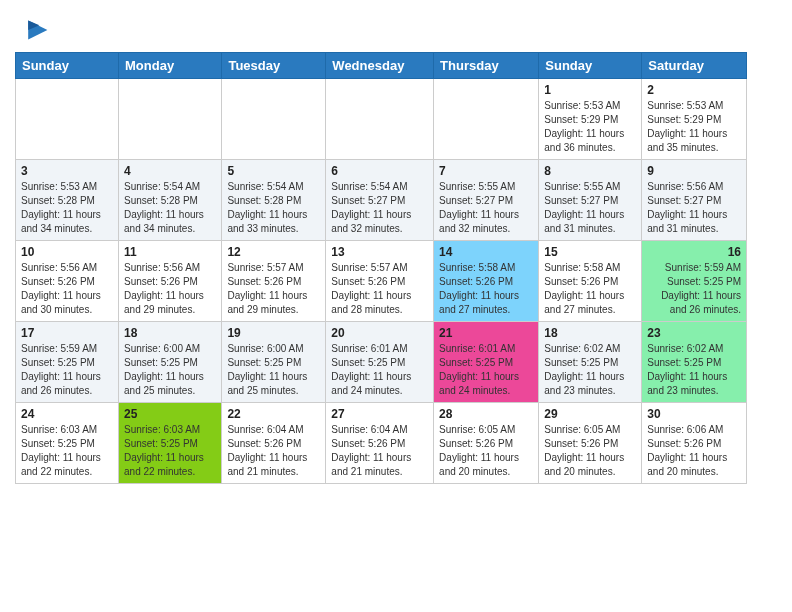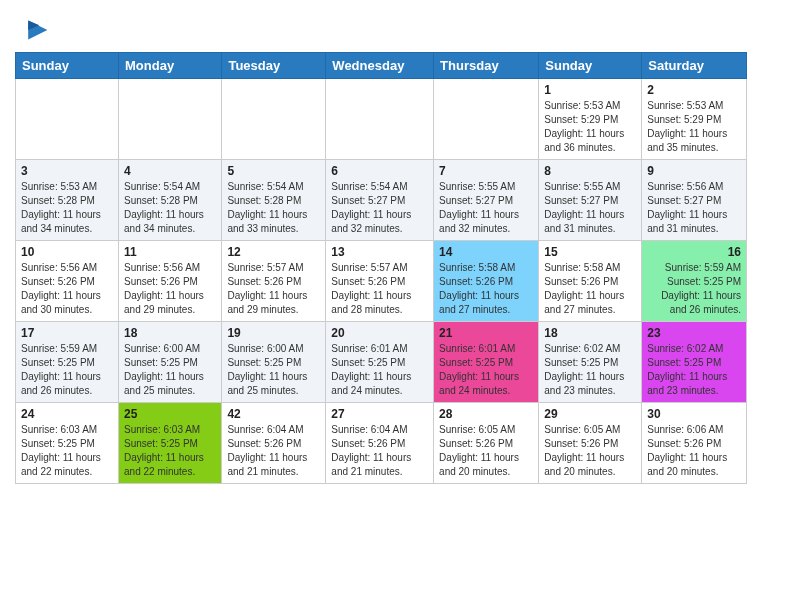--- a/index.html
+++ b/index.html
@@ -265,42 +265,42 @@
             <div class="day-info" style="white-space: pre-line;">Sunrise: 6:01 AM
 Sunset: 5:25 PM
 Daylight: 11 hours and 24 minutes.</div>
           </td>
           <td style="background: rgb(240, 244, 248);">
             <span class="day-num">18</span>
             <div class="day-info" style="white-space: pre-line;">Sunrise: 6:02 AM
 Sunset: 5:25 PM
 Daylight: 11 hours and 23 minutes.</div>
           </td>
-          <td style="background: #d946ef;">
+          <td style="background: #86efac;">
             <span class="day-num">23</span>
             <div class="day-info" style="white-space: pre-line;">Sunrise: 6:02 AM
 Sunset: 5:25 PM
 Daylight: 11 hours and 23 minutes.</div>
           </td>
         </tr>
         <tr>
           <td style="background: rgb(255, 255, 255);">
             <span class="day-num">24</span>
             <div class="day-info" style="white-space: pre-line;">Sunrise: 6:03 AM
 Sunset: 5:25 PM
 Daylight: 11 hours and 22 minutes.</div>
           </td>
           <td style="background: #84cc16;">
             <span class="day-num">25</span>
             <div class="day-info" style="white-space: pre-line;">Sunrise: 6:03 AM
 Sunset: 5:25 PM
 Daylight: 11 hours and 22 minutes.</div>
           </td>
           <td style="background: rgb(255, 255, 255);">
-            <span class="day-num">42</span>
+            <span class="day-num">22</span>
             <div class="day-info" style="white-space: pre-line;">Sunrise: 6:04 AM
 Sunset: 5:26 PM
 Daylight: 11 hours and 21 minutes.</div>
           </td>
           <td style="background: rgb(255, 255, 255);">
             <span class="day-num">27</span>
             <div class="day-info" style="white-space: pre-line;">Sunrise: 6:04 AM
 Sunset: 5:26 PM
 Daylight: 11 hours and 21 minutes.</div>
           </td>

